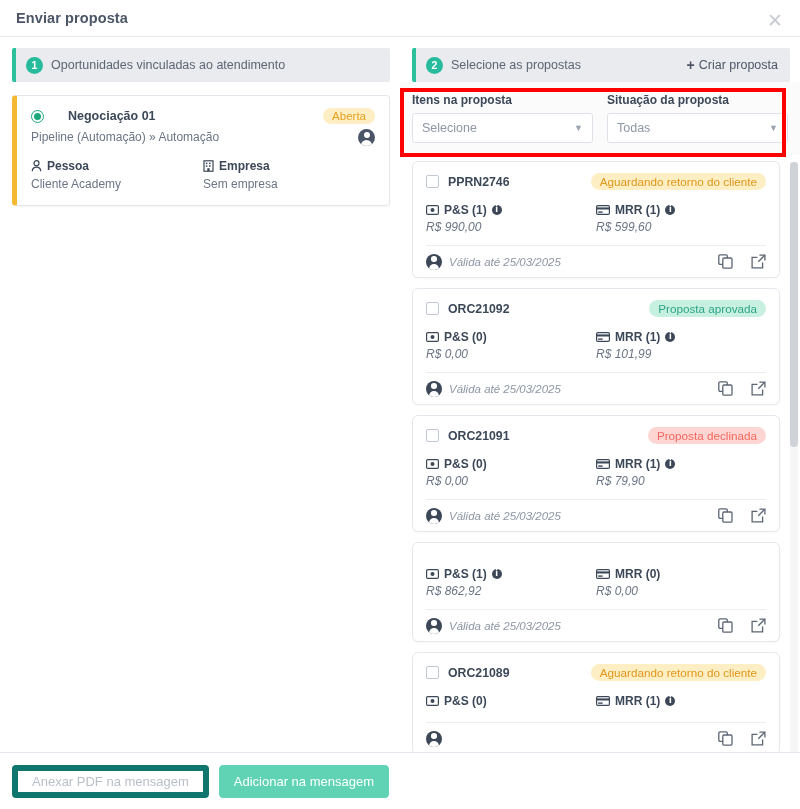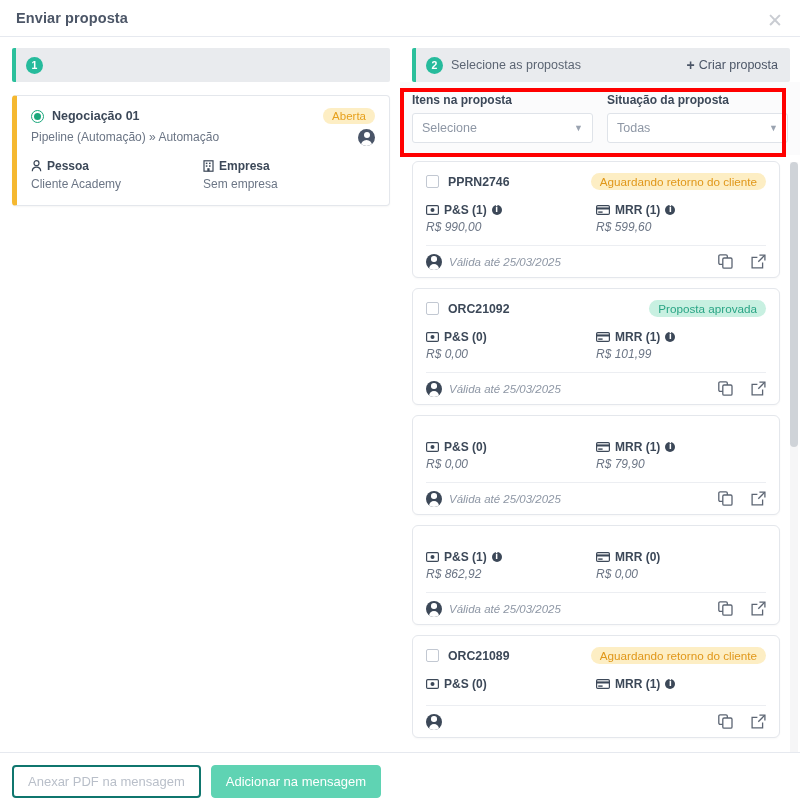--- a/index.html
+++ b/index.html
@@ -66,21 +66,21 @@
     margin-top: 13px;
     background: #fff;
     border: 1px solid #e4e7ec;
     border-left: 5px solid #f5b830;
     border-radius: 4px;
     padding: 12px 14px 14px 14px;
     position: relative;
     box-shadow: 0 1px 2px rgba(0,0,0,.04);
   }
   .opp-row1 { display:flex; align-items:center; justify-content:space-between; }
-  .opp-name { display:flex; align-items:center; gap:8px; }
+  .opp-name { display:flex; align-items:center; gap:24px; }
   .radio-on {
     width: 13px; height: 13px; border-radius:50%;
     border: 1.6px solid #1aa87c; position: relative; flex:none;
   }
   .radio-on::after{
     content:""; position:absolute; inset:2px; border-radius:50%; background:#1aa87c;
   }
   .opp-title { font-size: 12.5px; font-weight: bold; color:#3c4858; }
   .badge-aberta {
     background:#fdeec4; color:#e6a01c;
@@ -181,21 +181,21 @@
     border-top:1px solid #e6e9ef; background:#fff;
     display:flex; align-items:center; justify-content:space-between;
     padding: 0 12px;
   }
   .btn {
     height: 33px; border-radius:4px; font-size: 13px; cursor:pointer;
     display:flex; align-items:center; justify-content:center; padding: 0 14px;
   }
   .btn-cancel { border:1px solid #dfe3e9; background:#fff; color:#4c5667; min-width: 74px; }
   .btn-right-group { display:flex; gap: 10px; align-items:center; }
-  .btn-attach { border:2px solid #0f766e; background:#fff; color:#b9bfc9; }
+  .btn-attach { border:6px solid #0f766e; background:#fff; color:#b9bfc9; }
   .btn-add { background:#5fd3b3; color:#fff; border:1px solid #5fd3b3; font-weight:500; }
 
   
   .scrollbar-track {
     position:absolute; right: 2px; top: 124px; bottom: 0; width: 8px; background:#f6f6f7;
   }
   .scrollbar-thumb {
     position:absolute; right: 2px; top: 124px; width: 8px; height: 285px;
     background:#cfd3d8; border-radius: 4px;
   }
@@ -211,20 +211,21 @@
   </div>
   <div class="close-btn">✕</div>
 
   <div class="modal-body">
 
     <div class="pane-left">
 
       <div class="step-bar">
         <div class="step-left">
           <div class="step-num">1</div>
+          <div class="step-label">Oportunidades vinculadas ao atendimento</div>
         </div>
       </div>
 
       <div class="opp-card">
         <div class="opp-row1">
           <div class="opp-name">
             <div class="radio-on"></div>
             <div class="opp-title">Negociação 01</div>
           </div>
           <div class="badge-aberta">Aberta</div>
@@ -410,20 +411,27 @@
                   <svg width="15" height="15" viewBox="0 0 15 15">
                     <path d="M8.4 1.1h5.5v5.5" fill="none" stroke="#5c6573" stroke-width="1.3"></path>
                     <path d="M13.6 1.4 7.3 7.7" fill="none" stroke="#5c6573" stroke-width="1.3"></path>
                     <path d="M11.6 8.6v5.3H1.1V3.4h5.3" fill="none" stroke="#5c6573" stroke-width="1.3"></path>
                   </svg>
                 </span>
               </div>
             </div>
           </div>
           <div class="prop-card">
+            <div class="prop-top">
+              <div class="prop-id-wrap">
+                <div class="cbox"></div>
+                <div class="prop-id">ORC21091</div>
+              </div>
+              <div class="badge declined">Proposta declinada</div>
+            </div>
             <div class="prop-amounts">
               <div class="amt-col">
                 <div class="amt-head">
                   <span>
                     <svg width="13" height="10" viewBox="0 0 13 10">
                       <rect x="0.6" y="0.6" width="11.8" height="8.8" rx="1.2" fill="none" stroke="#3c4858" stroke-width="1.2"></rect>
                       <circle cx="6.5" cy="5" r="2" fill="#3c4858"></circle>
                     </svg>
                   </span>
                   <span>P&amp;S (0)</span>

